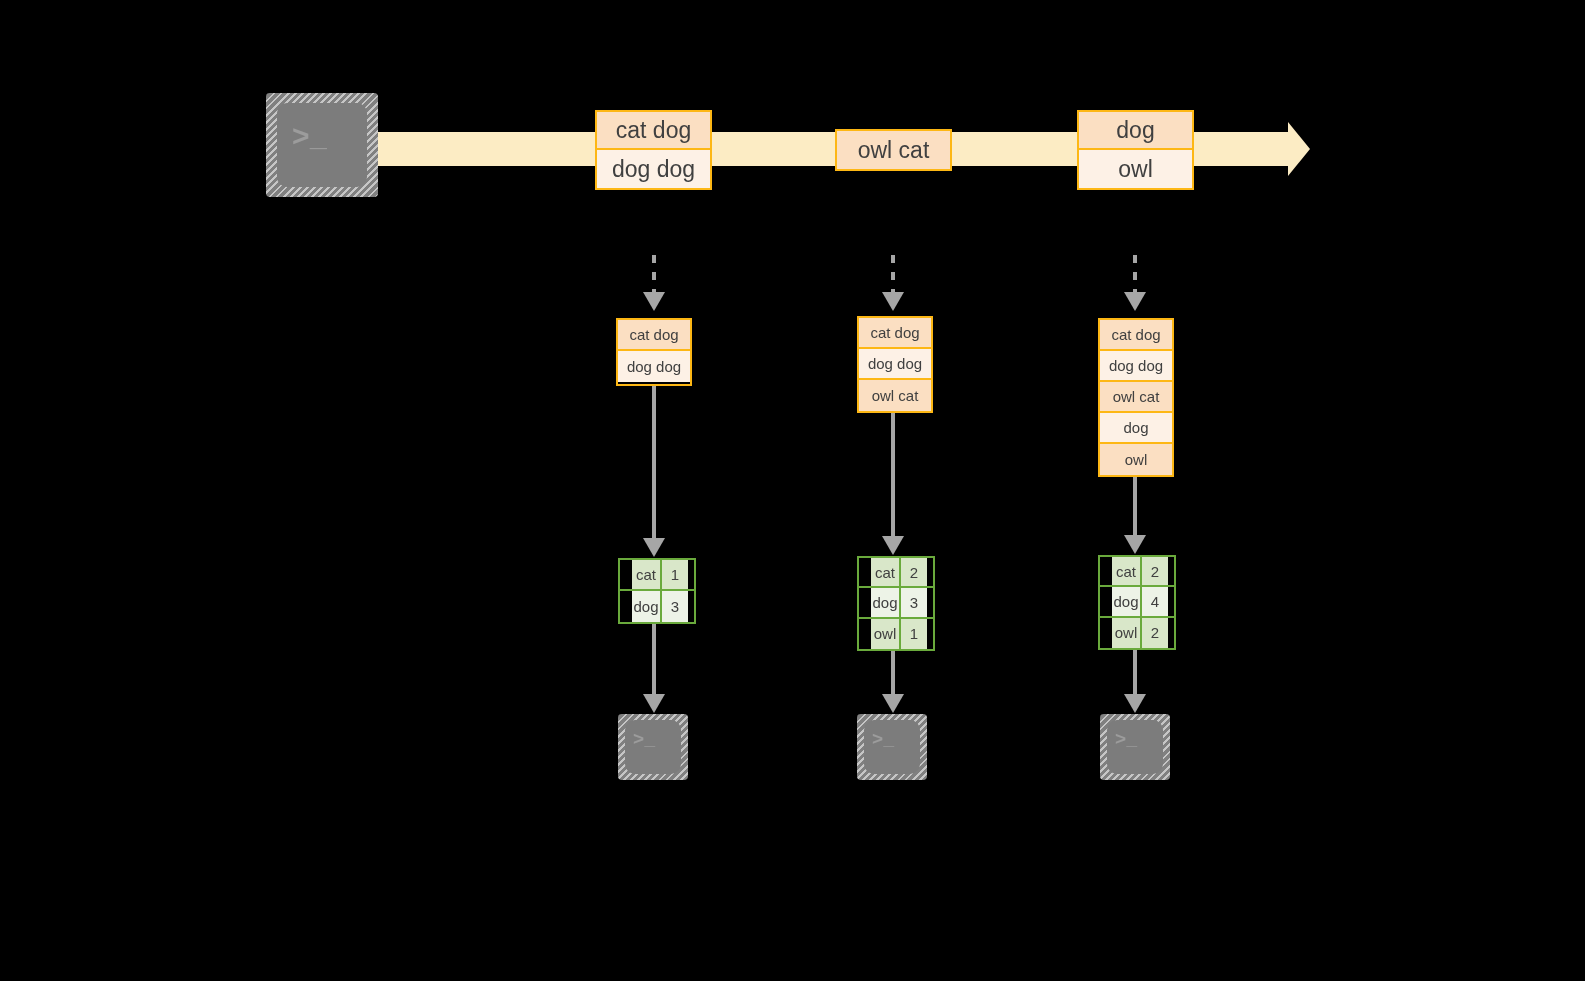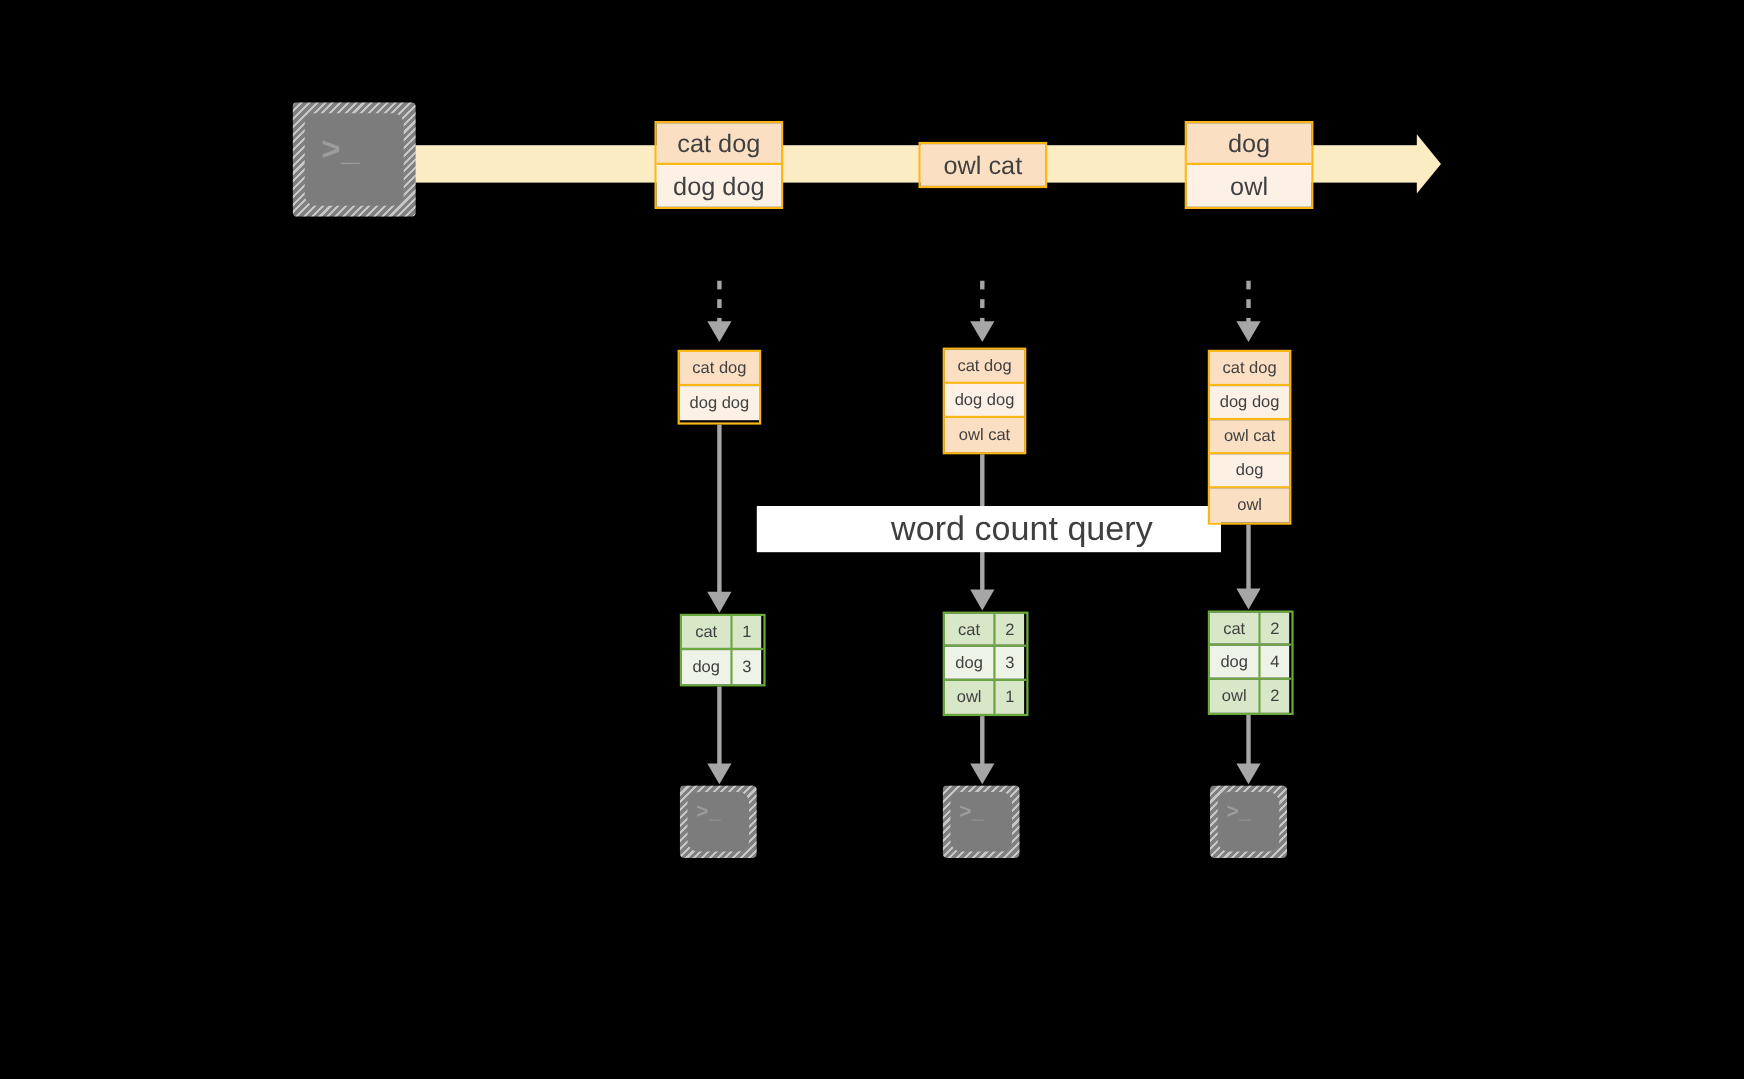--- a/index.html
+++ b/index.html
@@ -101,21 +101,21 @@
   .grow:last-child { border-bottom: none; }
   .gcell {
     box-sizing: border-box;
     display: flex;
     align-items: center;
     justify-content: center;
     font-size: 15px;
     color: #404040;
     white-space: nowrap;
   }
-  .gcell.k { width: 46px; border-right: 2px solid #6aaa3c; }
+  .gcell.k { width: 30px; border-right: 2px solid #6aaa3c; margin-left: 12px; }
   .gcell.v { width: 26px; }
   .grow.dark  .gcell { background: #d9e7c9; }
   .grow.light .gcell { background: #edf3e7; }
 
   
   .vline {
     position: absolute;
     background: #a6a6a6;
     width: 4px;
     z-index: 2;
@@ -274,17 +274,14 @@
   </div>
 
   <div class="vline" style="left:1133px; top:650px; height:46px;"></div>
   <div class="vhead" style="left:1124px; top:694px;"></div>
 
   <div class="term" style="left:1100px; top:714px; width:70px; height:66px;">
     <div class="inner" style="left:7px; top:6px; right:7px; bottom:6px;"></div>
     <div class="prompt" style="left:15px; top:15px; font-size:19px;">&gt;_</div>
   </div>
 
-  <div class="qlabel" style="left:688px; top:460px; width:422px; height:42px;">
-    <span>word count query</span>
-  </div>
 
 </div>
 
 </body></html>

